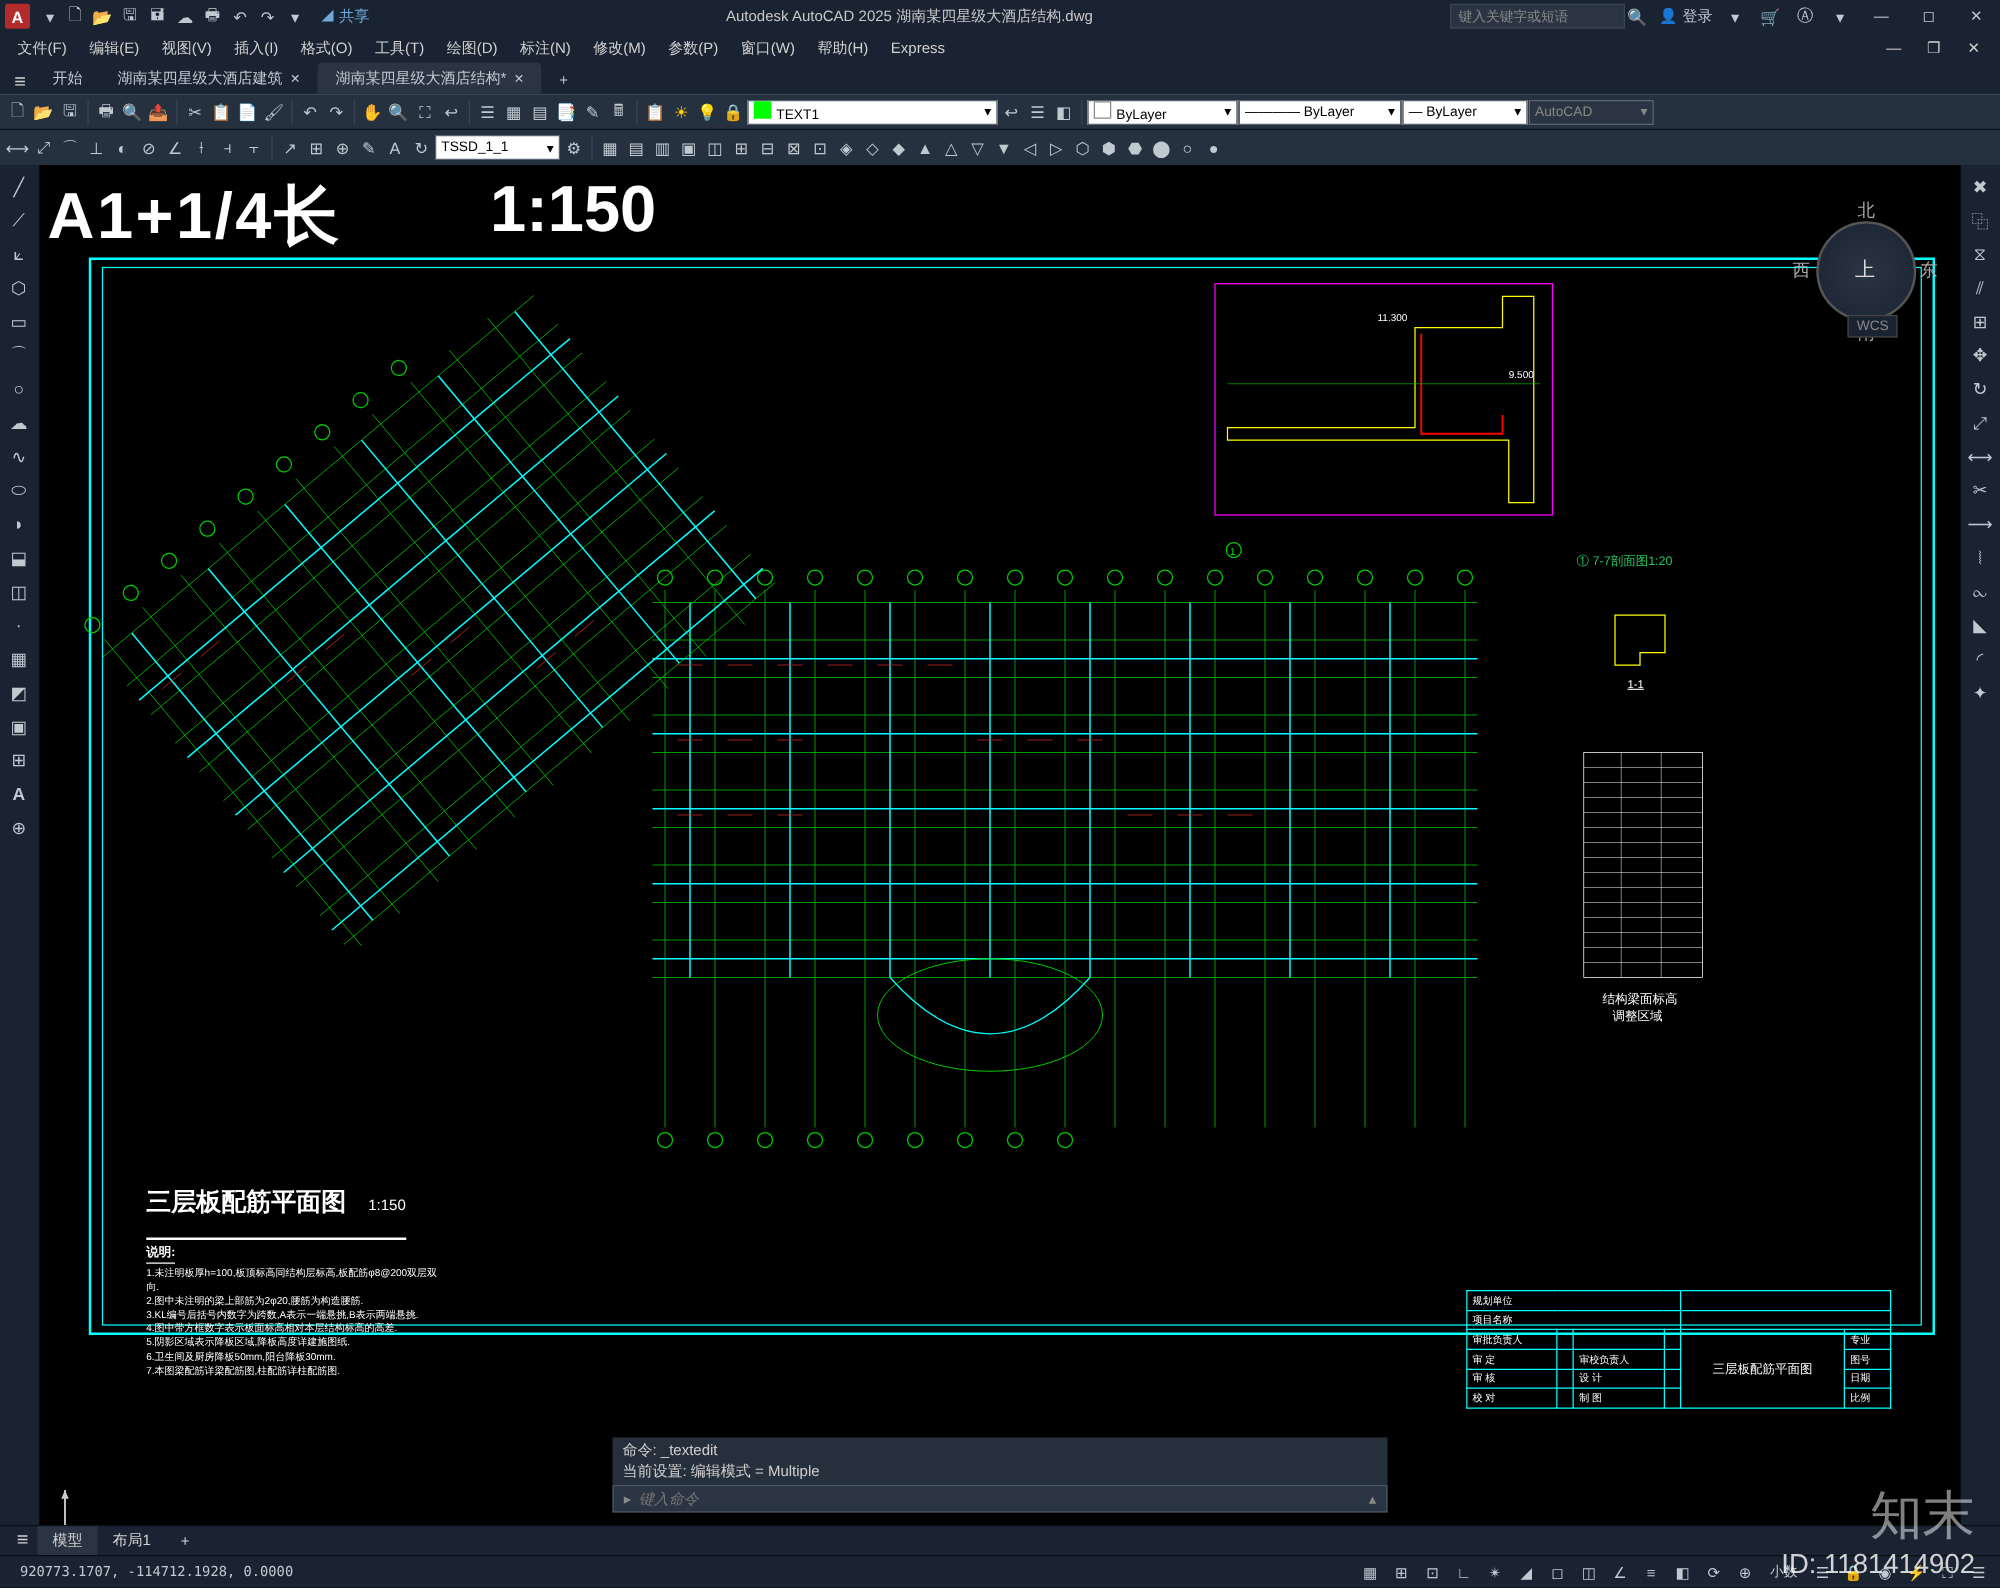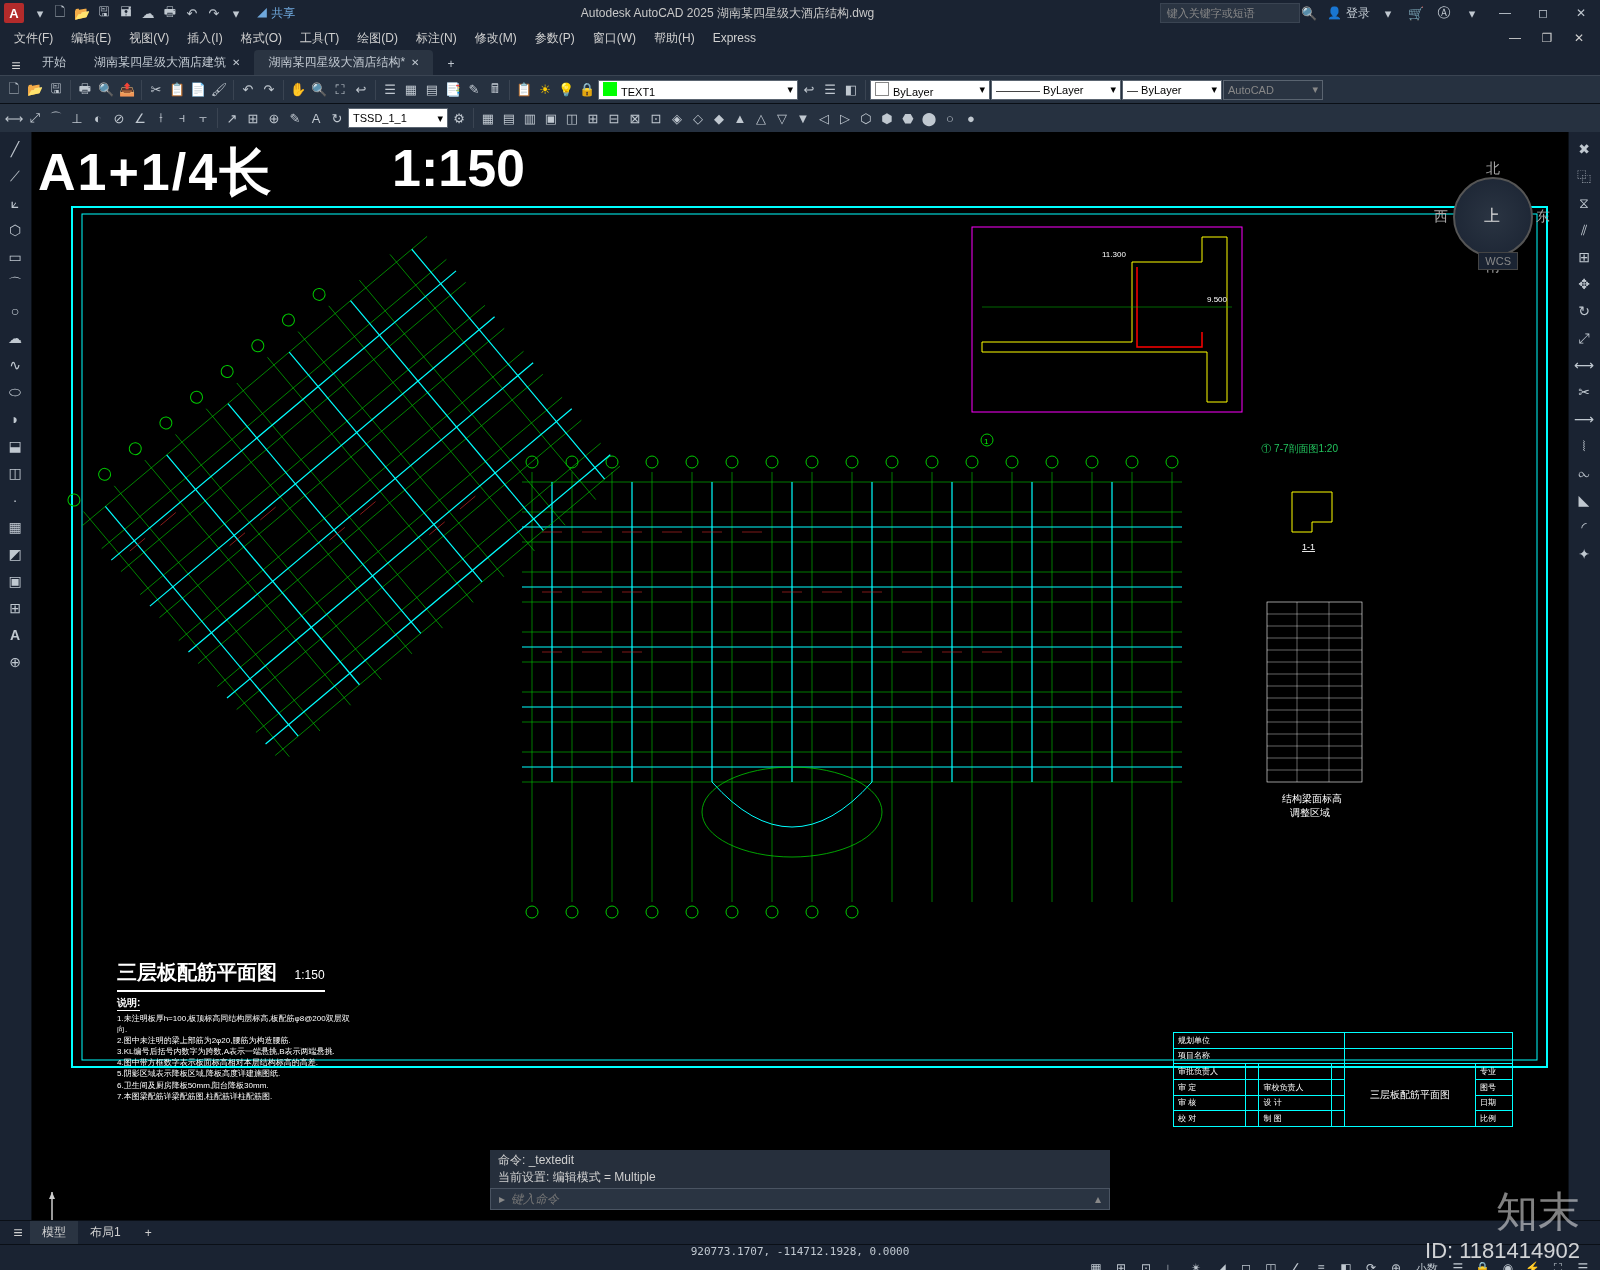--- a/index.html
+++ b/index.html
@@ -24,40 +24,40 @@
 .tb-color { width: 14px; height: 14px; display: inline-block; margin-right: 4px; }
 .toolbar2 { height: 28px; background: #263140; display: flex; align-items: center; padding: 0 4px; gap: 1px; }
 .main-area { position: relative; height: 1090px; display: flex; }
 .left-tools { width: 32px; background: #1a2332; display: flex; flex-direction: column; padding-top: 4px; gap: 1px; border-right: 1px solid #0a0f16; }
 .lt-btn { width: 30px; height: 26px; display: flex; align-items: center; justify-content: center; color: #c0c8d0; cursor: pointer; font-size: 14px; }
 .right-tools { width: 32px; background: #1a2332; display: flex; flex-direction: column; padding-top: 4px; gap: 1px; border-left: 1px solid #0a0f16; }
 .canvas { flex: 1; background: #000; position: relative; overflow: hidden; }
 .canvas svg { position: absolute; top: 0; left: 0; }
 .big-text { position: absolute; top: 6px; left: 6px; color: #fff; font-size: 52px; font-weight: bold; font-family: "SimHei", sans-serif; letter-spacing: 2px; }
 .scale-text { position: absolute; top: 6px; left: 360px; color: #fff; font-size: 52px; font-weight: bold; font-family: "SimHei", sans-serif; }
-.drawing-title { position: absolute; bottom: 230px; left: 85px; color: #fff; font-size: 20px; font-weight: bold; border-bottom: 2px solid #fff; padding-bottom: 4px; text-align: right; }
+.drawing-title { position: absolute; bottom: 230px; left: 85px; color: #fff; font-size: 20px; font-weight: bold; border-bottom: 2px solid #fff; padding-bottom: 15px; text-align: right; }
 .drawing-title .scale { font-size: 12px; font-weight: normal; margin-left: 12px; }
 .notes { position: absolute; bottom: 120px; left: 85px; color: #fff; font-size: 8px; line-height: 1.4; width: 240px; }
 .notes-title { font-size: 10px; font-weight: bold; border-bottom: 1px solid #fff; display: inline-block; margin-bottom: 2px; }
 .compass { position: absolute; top: 30px; right: 20px; width: 110px; height: 110px; }
 .compass-circle { width: 80px; height: 80px; border: 2px solid #555; border-radius: 50%; position: absolute; top: 15px; left: 15px; background: radial-gradient(circle, #2a3442 0%, #1a2332 100%); }
 .compass-label { position: absolute; color: #aaa; font-size: 14px; }
 .wcs-label { position: absolute; top: 120px; right: 50px; color: #888; font-size: 11px; background: #1a2332; padding: 2px 6px; border: 1px solid #444; }
 .section-label { position: absolute; top: 310px; right: 230px; color: #22c55e; font-size: 10px; }
 .cmd-area { position: absolute; bottom: 12px; left: 50%; transform: translateX(-50%); width: 620px; }
 .cmd-history { background: rgba(42,52,66,0.9); color: #d0d0d0; font-size: 12px; padding: 2px 8px; font-family: Consolas, monospace; }
 .cmd-input { background: #2a3442; border: 1px solid #4a5462; display: flex; align-items: center; padding: 2px 8px; height: 22px; }
 .cmd-input input { flex: 1; background: transparent; border: none; color: #888; font-size: 12px; outline: none; font-style: italic; }
 .ucs-icon { position: absolute; bottom: 40px; left: 10px; }
 .titleblock { position: absolute; bottom: 95px; right: 55px; width: 340px; height: 95px; }
 .titleblock table { width: 100%; height: 100%; border-collapse: collapse; }
 .titleblock td { border: 1px solid #0ff; color: #fff; font-size: 8px; padding: 1px 4px; }
 .watermark { position: absolute; bottom: 30px; right: 20px; color: rgba(255,255,255,0.5); font-size: 42px; font-family: "SimHei"; font-weight: 300; pointer-events: none; }
 .watermark-id { position: absolute; bottom: 6px; right: 20px; color: rgba(255,255,255,0.8); font-size: 22px; }
-.statusbar { position: absolute; bottom: 0; left: 0; right: 0; height: 26px; background: #1a2332; display: flex; align-items: center; padding: 0 6px; color: #c0c8d0; font-size: 11px; border-top: 1px solid #0a0f16; flex-direction: column; }
+.statusbar { position: absolute; bottom: 0; left: 0; right: 0; height: 26px; background: #1a2332; display: flex; align-items: center; padding: 0 6px; color: #c0c8d0; font-size: 11px; border-top: 1px solid #0a0f16; }
 .sb-tab { padding: 3px 12px; cursor: pointer; }
 .sb-tab.active { background: #2a3442; }
 .sb-right { margin-left: auto; display: flex; align-items: center; gap: 3px; }
 .sb-btn { width: 22px; height: 20px; display: flex; align-items: center; justify-content: center; cursor: pointer; font-size: 12px; }
 .sb-coords { font-family: Consolas, monospace; padding: 0 10px; }
 .layout-tabs { position: absolute; bottom: 26px; left: 0; right: 0; height: 24px; background: #1a2332; display: flex; align-items: center; padding: 0 6px; border-top: 1px solid #0a0f16; }
 </style>
 </head>
 <body>
 

